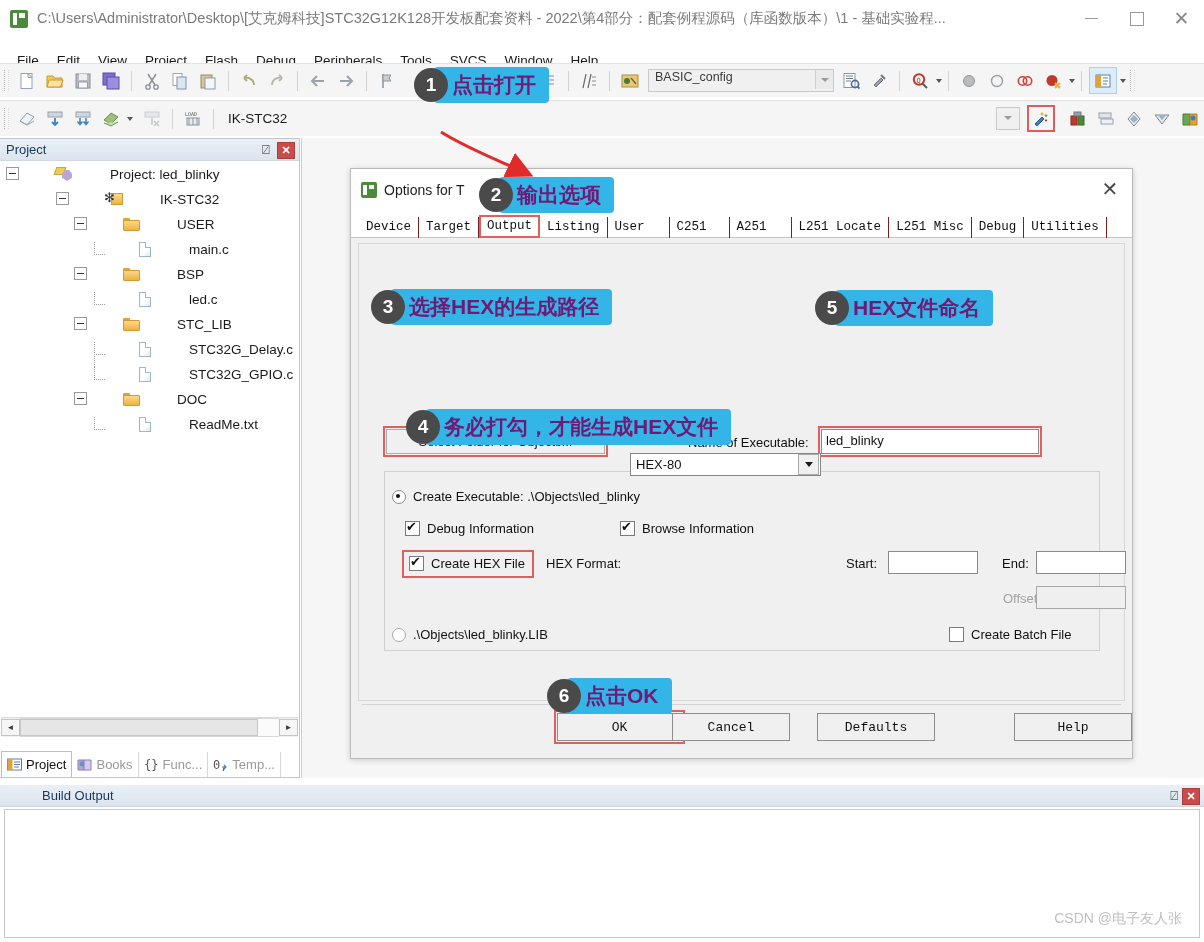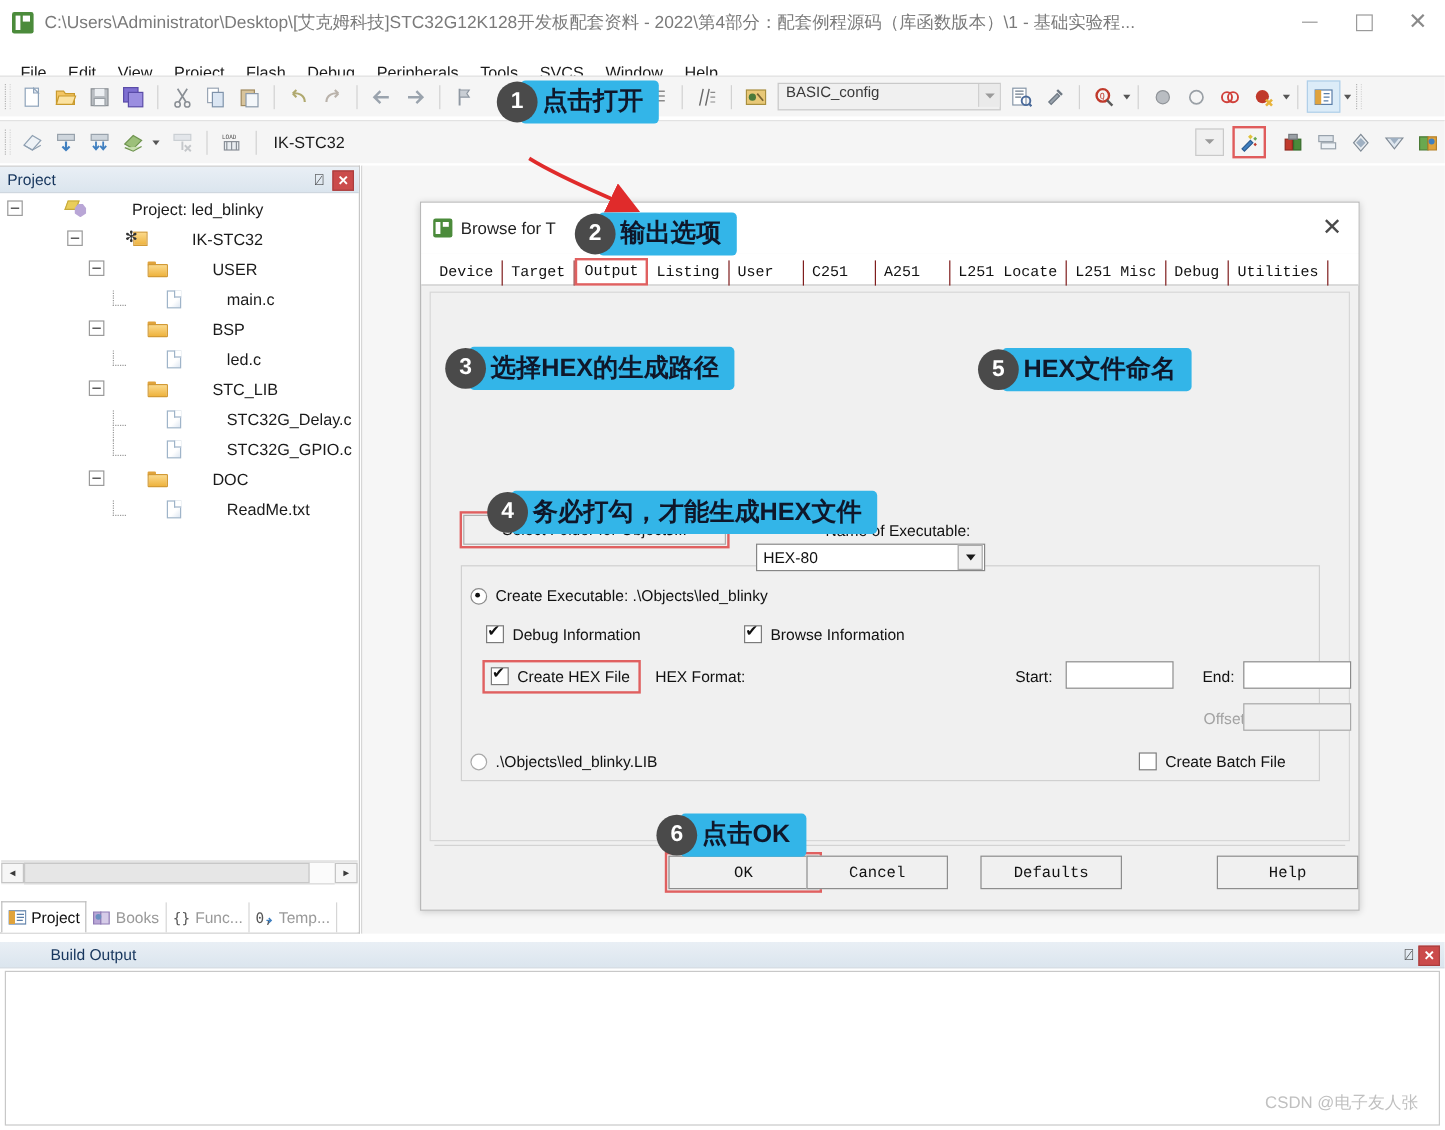--- a/index.html
+++ b/index.html
@@ -371,21 +371,21 @@
 
   
   .callout { position: absolute; display: flex; align-items: center; z-index: 50; }
   .co-num {
     width: 34px; height: 34px; border-radius: 50%; background: #4a4a4a; color: #ffffff;
     display: flex; align-items: center; justify-content: center;
     font-size: 19px; font-weight: bold; flex: none; z-index: 2;
     font-family: "Liberation Sans", sans-serif;
   }
   .co-text {
-    background: #33b5e8; color: #0f172a; font-weight: bold;
+    background: #33b5e8; color: #701a75; font-weight: bold;
     font-size: 21px; line-height: 21px;
     padding: 7px 13px 8px 18px; margin-left: -14px; border-radius: 4px;
     white-space: nowrap; z-index: 1;
     font-family: "Liberation Sans", sans-serif;
   }
 
   .arrow-svg { position: absolute; left: 0; top: 0; width: 1204px; height: 942px; pointer-events: none; z-index: 40; }
 
   .watermark {
     position: absolute; right: 22px; bottom: 14px;
@@ -849,21 +849,21 @@
       <div class="bh-title">Build Output</div>
       <div class="bh-pin">⍁</div>
       <div class="bh-close">✕</div>
     </div>
     <div class="build-body"></div>
   </div>
 
   <div class="dialog">
     <div class="dlg-title">
       <div class="dlg-ico"></div>
-      <div class="dlg-title-text">Browse for T</div>
+      <div class="dlg-title-text">Options for T</div>
       <div class="dlg-close">
         <span>✕</span>
       </div>
     </div>
 
     <div class="tabstrip">
       <div class="dtab">Device</div>
       <div class="dtab">Target</div>
       <div class="dtab sel">Output</div>
       <div class="dtab">Listing</div>
@@ -875,20 +875,21 @@
       <div class="dtab">Debug</div>
       <div class="dtab">Utilities</div>
     </div>
 
     <div class="dlg-body">
       <div class="panelarea"></div>
 
       <div class="btn-folder redbox-outline">Select Folder for Objects...</div>
 
       <div class="lbl-exe">Name of Executable:</div>
+      <div class="inp-exe redbox-outline">led_blinky</div>
 
       <div class="groupbox"></div>
 
       <div class="row-abs" style="left:40px; top:250px;">
         <span class="radio on"></span>
         <span class="lbl">Create Executable: .\Objects\led_blinky</span>
       </div>
 
       <div class="row-abs" style="left:53px; top:282px;">
         <span class="chk on"></span>

